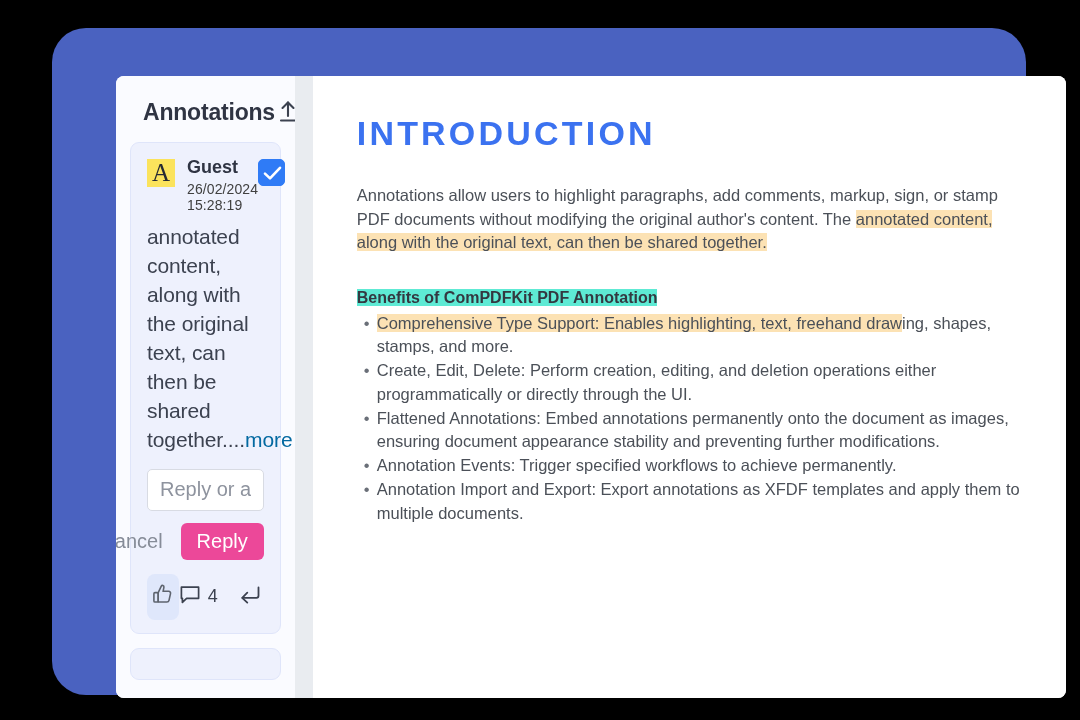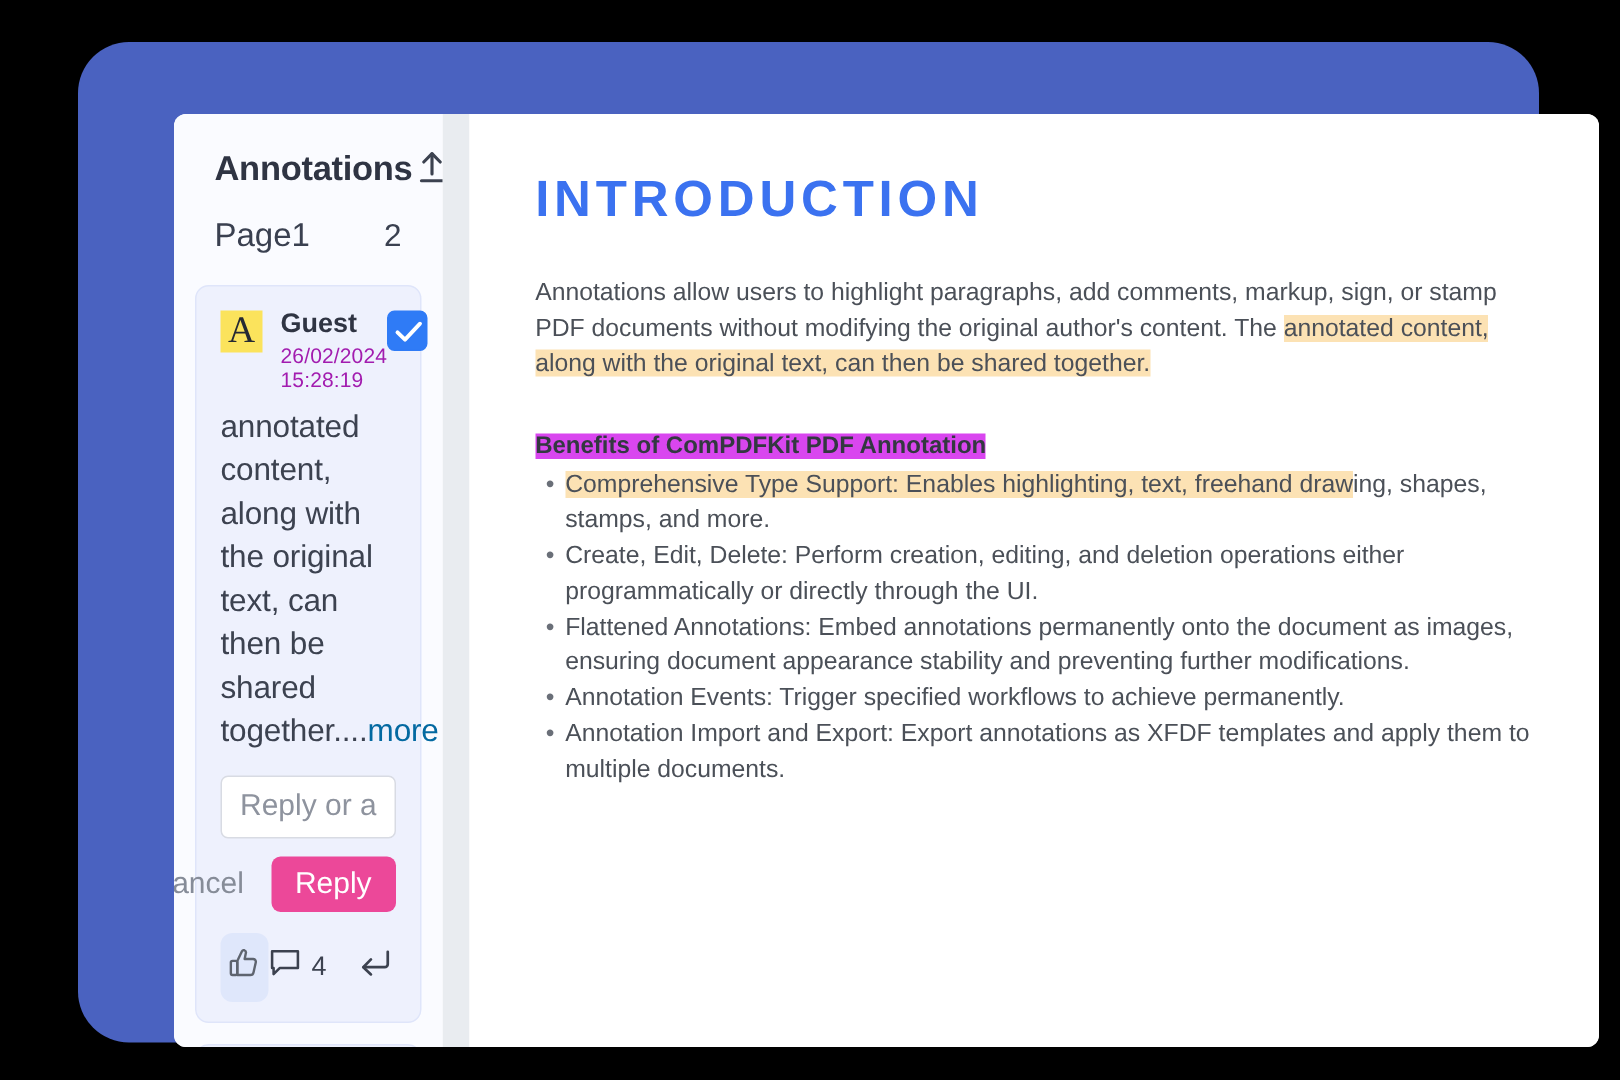--- a/index.html
+++ b/index.html
@@ -88,21 +88,21 @@
     font-size: 25px;
     font-weight: normal;
     line-height: 28px;
     text-align: center;
     flex: 0 0 28px;
     margin-top: 2px;
   }
 
   .meta { margin-left: 12px; flex: 1 1 auto; }
   .author { font-size: 18px; font-weight: bold; color: #2f3443; line-height: 1.15; }
-  .timestamp { font-size: 14px; color: #a21caf; margin-top: 3px; letter-spacing: 0.1px; }
+  .timestamp { font-size: 14px; color: #404040; margin-top: 3px; letter-spacing: 0.1px; }
 
   .chk {
     width: 27px; height: 27px;
     border-radius: 5px;
     flex: 0 0 27px;
     margin-top: 2px;
     cursor: pointer;
     position: relative;
   }
   .chk.on { background: #2f7bf6; border: 1px solid #2f7bf6; }
@@ -186,21 +186,21 @@
     line-height: 23.5px;
     color: #4b5058;
     margin-bottom: 34px;
   }
   .doc-para span.hl, .li-text span.hl { background: #fce2b4; }
 
   .doc-sub {
     font-size: 16px; font-weight: bold; color: #333840;
     margin-bottom: 5px;
   }
-  .doc-sub span.hl { background: #d946ef; }
+  .doc-sub span.hl { background: #5eead4; }
 
   ul.doc-list { list-style: none; }
   ul.doc-list li {
     display: flex;
     font-size: 16.5px;
     line-height: 23.8px;
     color: #4b5058;
     margin-bottom: 0px;
   }
   ul.doc-list li .bullet { flex: 0 0 20px; text-align: center; color: #6a6f78; }
@@ -221,24 +221,20 @@
             <svg width="26" height="26" viewBox="0 0 26 26" fill="none">
               <path d="M13 3.5 L13 17" stroke="#3c4250" stroke-width="2.1" stroke-linecap="round"></path>
               <path d="M7.5 9 L13 3.4 L18.5 9" stroke="#3c4250" stroke-width="2.1" stroke-linecap="round" stroke-linejoin="round"></path>
               <path d="M6 21.5 L20 21.5" stroke="#3c4250" stroke-width="2.1" stroke-linecap="round"></path>
             </svg>
           </span>
 
         </div>
       </div>
 
-      <div class="page-row">
-        <span class="page-label">Page1</span>
-        <span class="page-count">2</span>
-      </div>
 
       <div class="cards">
 
         <div class="card">
           <div class="card-top">
             <div class="avatar">A</div>
             <div class="meta">
               <div class="author">Guest</div>
               <div class="timestamp">26/02/2024 15:28:19</div>
             </div>

